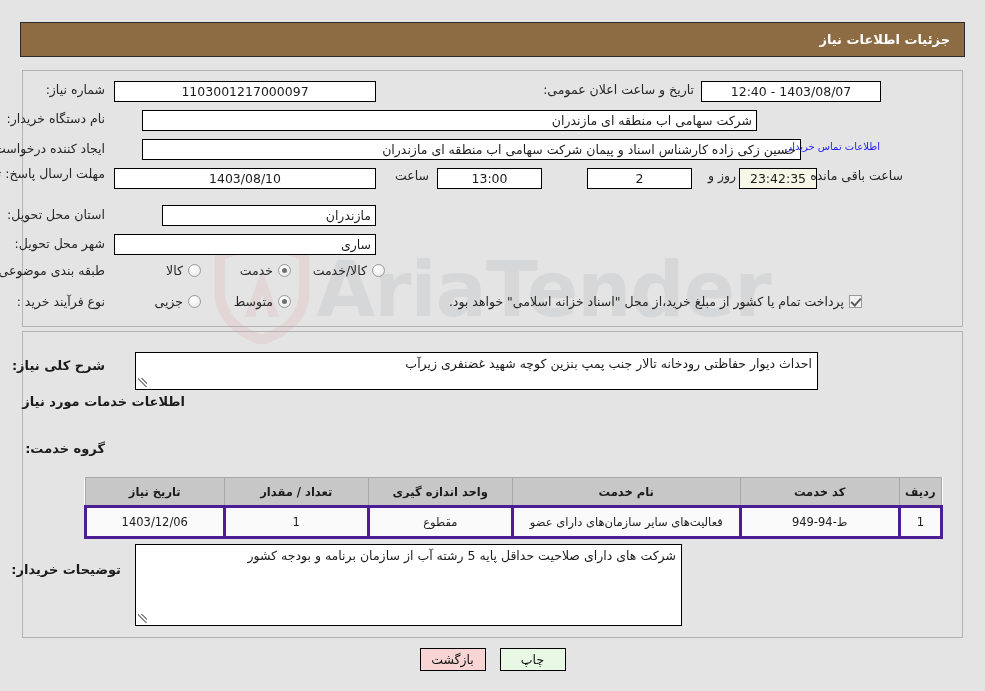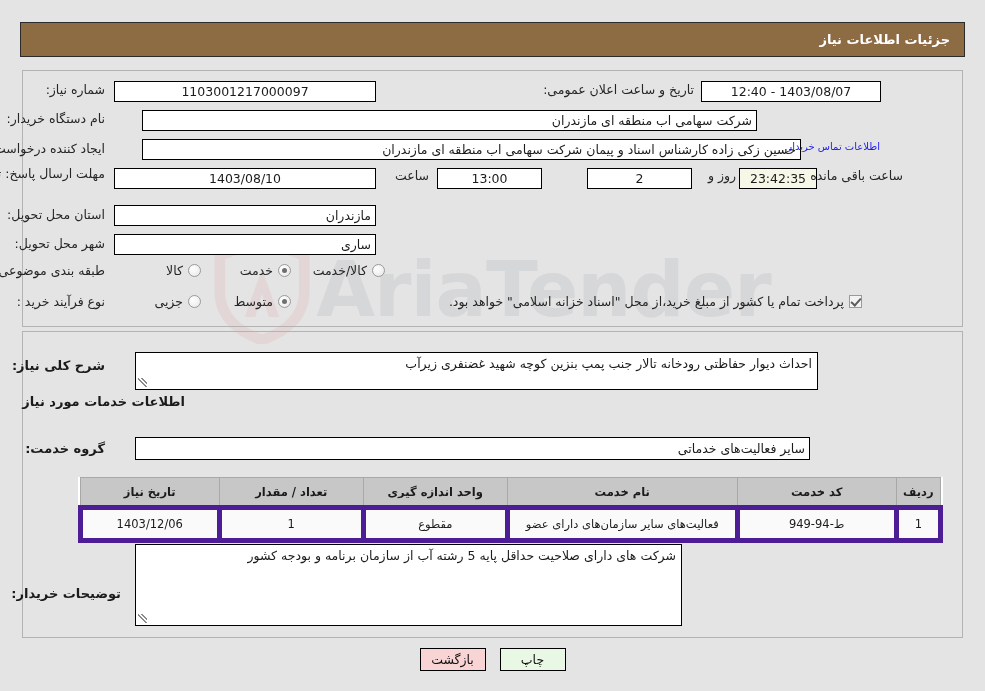--- a/index.html
+++ b/index.html
@@ -200,21 +200,21 @@
     border: 1px solid #a8a8a8;
     font-size: 11.5px;
     font-weight: bold;
     color: #1b1b1b;
     height: 27px;
     padding: 0 4px;
     text-align: center;
   }
   .tbl td {
     background: #fafafa;
-    border: 5px solid #4c1d95;
+    border: 3px solid #4c1d95;
     font-size: 11.5px;
     color: #1b1b1b;
     height: 28px;
     padding: 0 16px;
     text-align: center;
   }
 
   
   .btnbar {
     position: absolute;
@@ -316,21 +316,21 @@
     <div class="fld beige center" style="width:78px;">23:42:35</div>
   </div>
   <div class="row" style="top:168px; right:82px;">
     <div class="lbl">ساعت باقی مانده</div>
   </div>
 
   <div class="row" style="top:207px; right:880px;">
     <div class="lbl">استان محل تحویل:</div>
   </div>
   <div class="row" style="top:205px; right:609px;">
-    <div class="fld right" style="width:262px;">مازندران</div>
+    <div class="fld right" style="width:214px;">مازندران</div>
   </div>
 
   <div class="row" style="top:236px; right:880px;">
     <div class="lbl">شهر محل تحویل:</div>
   </div>
   <div class="row" style="top:234px; right:609px;">
     <div class="fld right" style="width:262px;">ساری</div>
   </div>
 
   <div class="row" style="top:263px; right:880px;">
@@ -376,23 +376,20 @@
       <span class="rlabel">پرداخت تمام یا کشور از مبلغ خرید،از محل "اسناد خزانه اسلامی" خواهد بود.</span>
     </div>
   </div>
 
   <div class="sec-h" style="top:358px; right:880px;">شرح کلی نیاز:</div>
   <div class="tarea" style="position:absolute; top:352px; right:167px; width:683px; height:38px; z-index:3;">احداث دیوار حفاظتی رودخانه تالار جنب پمپ بنزین کوچه شهید غضنفری زیرآب</div>
 
   <div class="sec-h" style="top:394px; right:800px;">اطلاعات خدمات مورد نیاز</div>
 
   <div class="sec-h" style="top:441px; right:880px;">گروه خدمت:</div>
-  <div class="row" style="top:437px; right:175px;">
-    <div class="fld right" style="width:675px; height:23px;">سایر فعالیت‌های خدماتی</div>
-  </div>
 
   <table class="tbl">
     <thead>
       <tr>
         <th style="width:32px;">ردیف</th>
         <th style="width:150px;">کد خدمت</th>
         <th>نام خدمت</th>
         <th style="width:135px;">واحد اندازه گیری</th>
         <th style="width:135px;">تعداد / مقدار</th>
         <th style="width:130px;">تاریخ نیاز</th>
@@ -403,21 +400,21 @@
         <td>1</td>
         <td>ط-94-949</td>
         <td>فعالیت‌های سایر سازمان‌های دارای عضو</td>
         <td>مقطوع</td>
         <td>1</td>
         <td>1403/12/06</td>
       </tr>
     </tbody>
   </table>
 
-  <div class="sec-h" style="top:586px; right:864px;">توضیحات خریدار:</div>
+  <div class="sec-h" style="top:562px; right:864px;">توضیحات خریدار:</div>
   <div class="tarea" style="position:absolute; top:544px; right:303px; width:547px; height:82px; z-index:3;">شرکت های دارای صلاحیت حداقل پایه 5 رشته آب از سازمان برنامه و بودجه کشور</div>
 
   <div class="btnbar">
     <div class="btn btn-back">بازگشت</div>
     <div class="btn btn-print">چاپ</div>
   </div>
 
 </div>
 
 </body></html>

